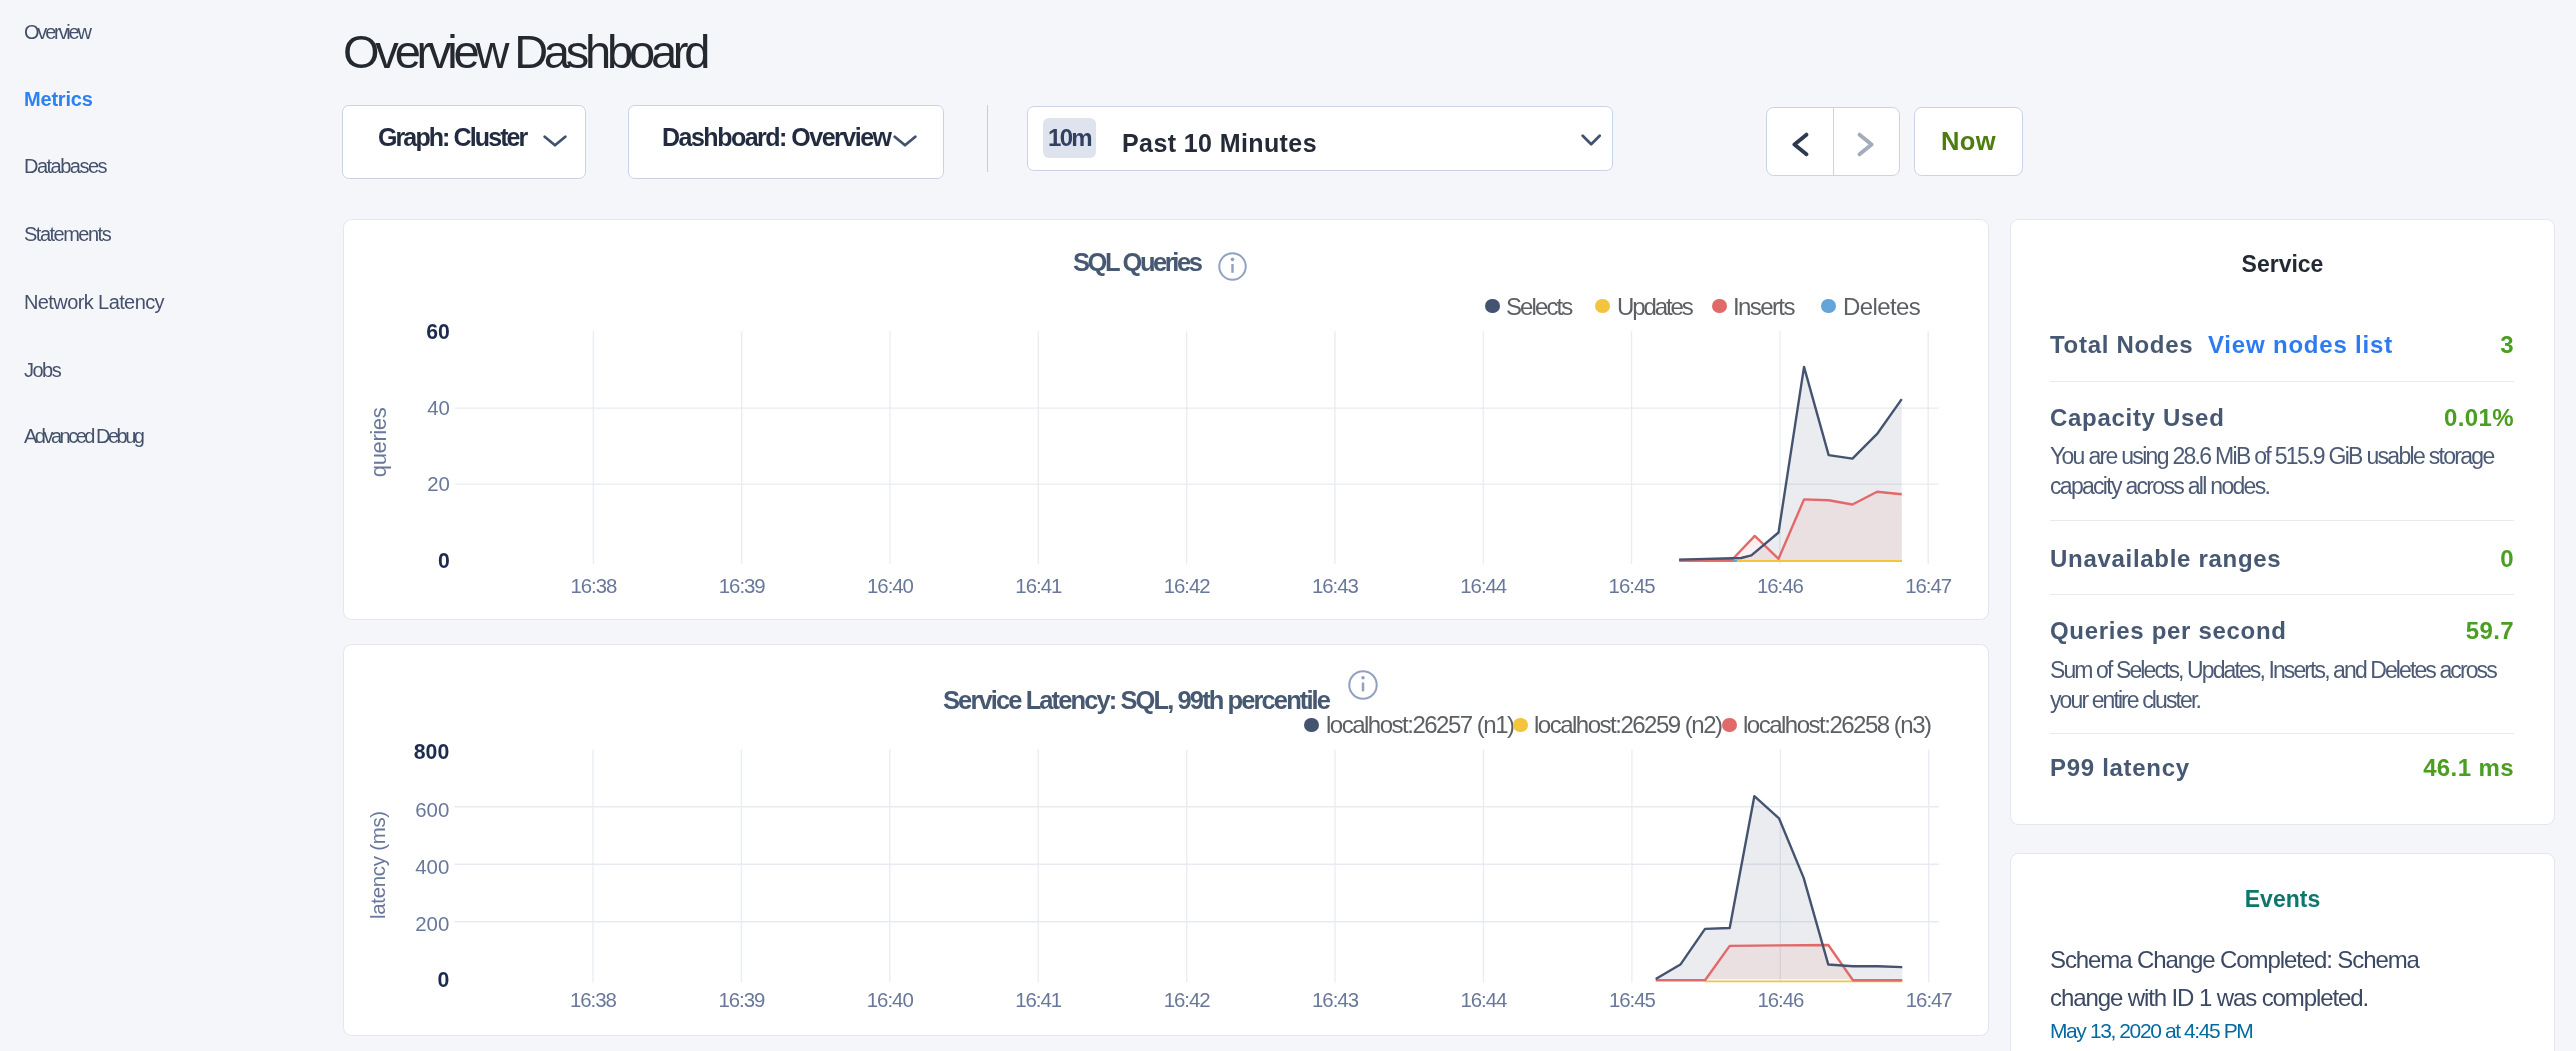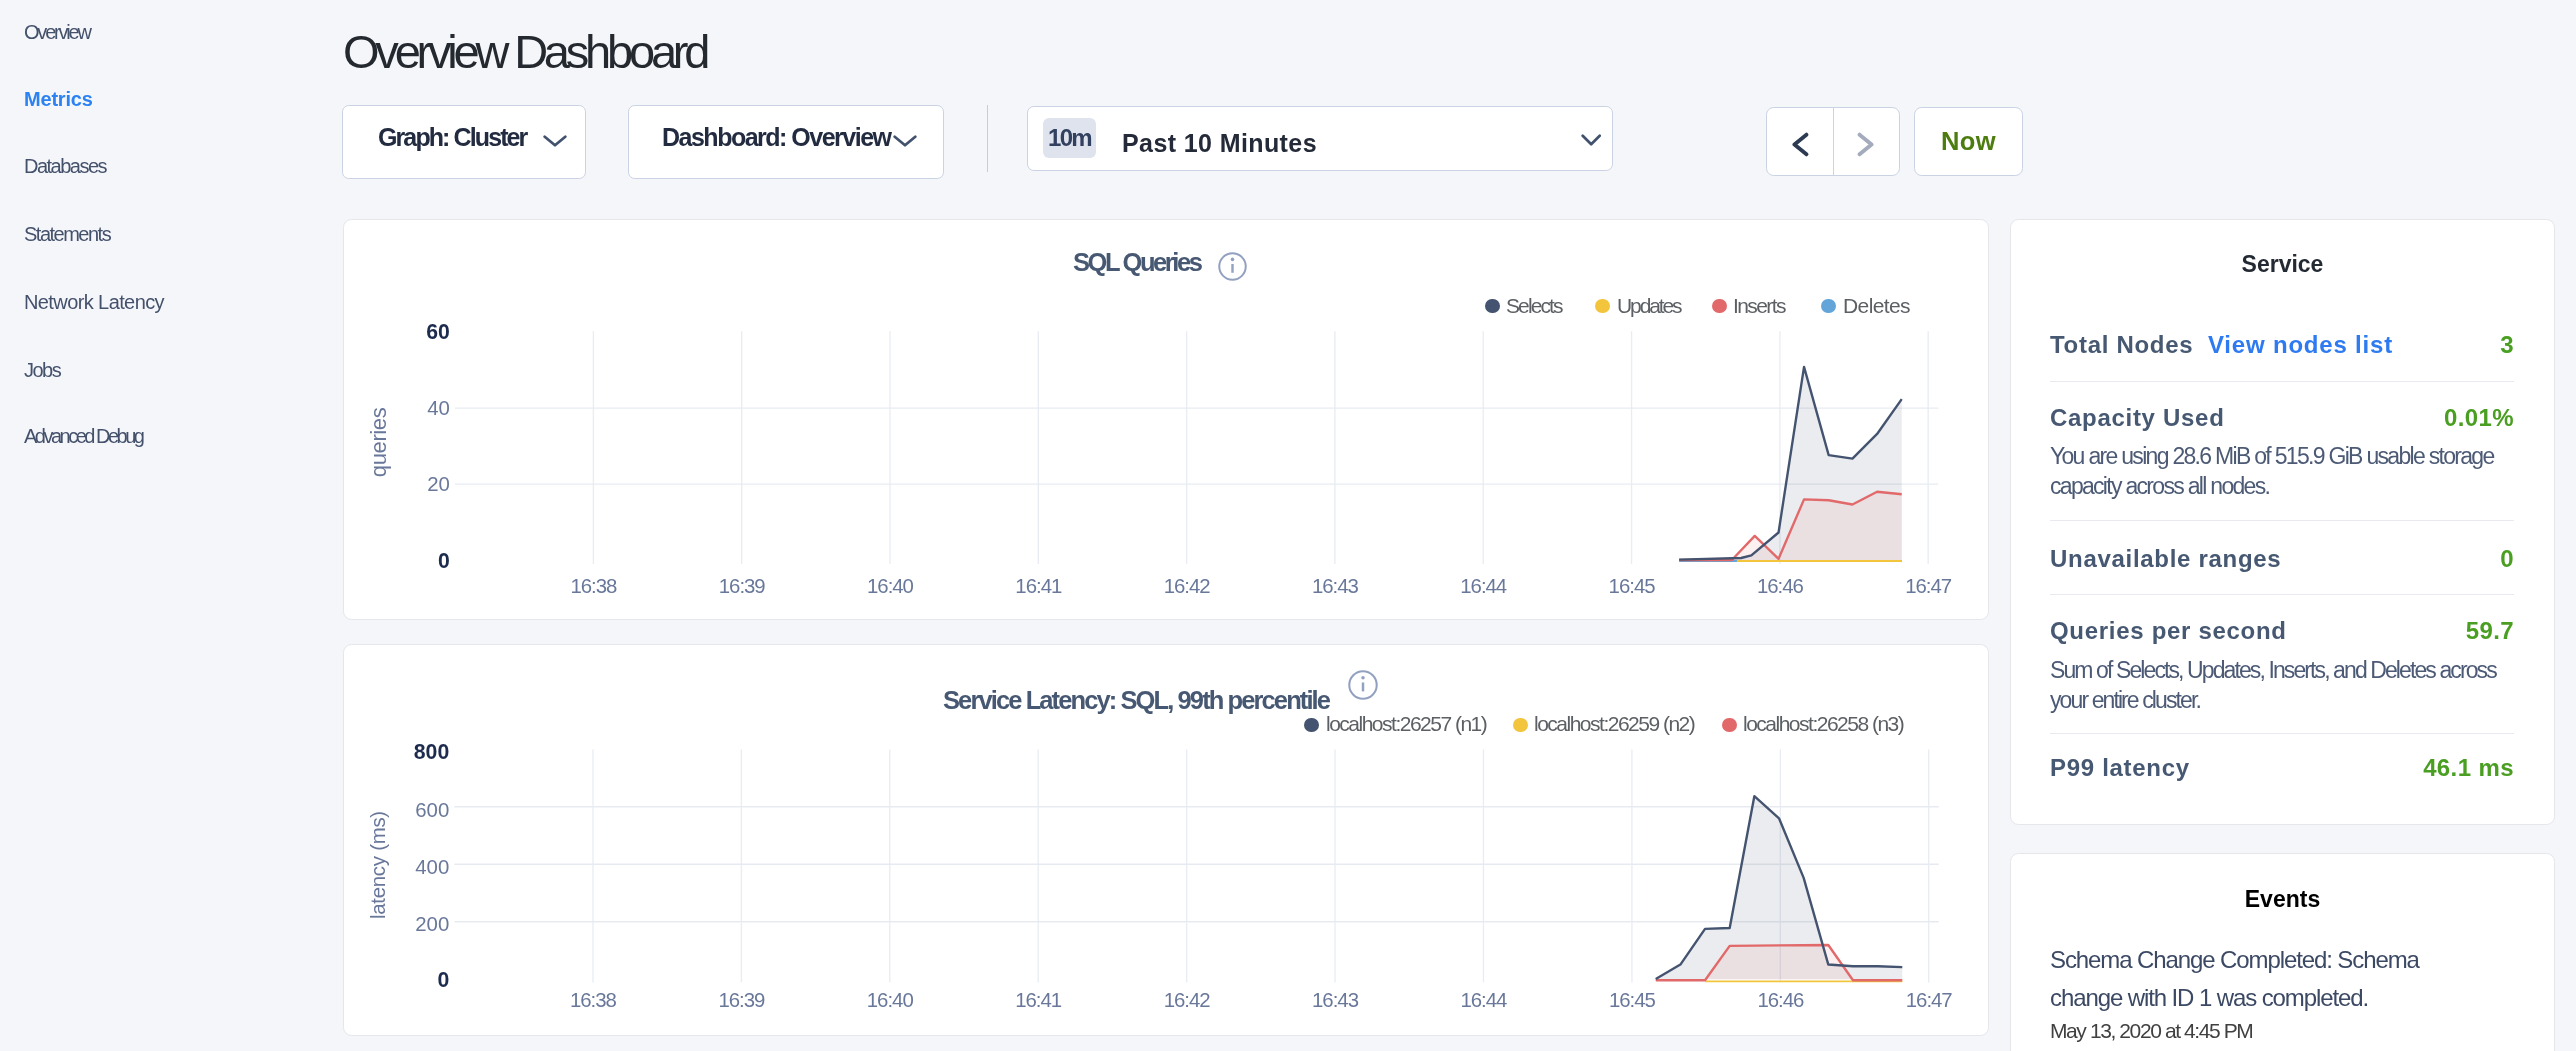--- a/index.html
+++ b/index.html
@@ -1,21 +1,21 @@
 <!DOCTYPE html>
 <html style="font-size:13.6px"><head><meta charset="utf-8"><style>
 * { margin:0; padding:0; box-sizing:border-box; }
 html,body { width:2576px; height:1051px; overflow:hidden; background:#f5f6fa;
   font-family:"Liberation Sans", sans-serif; }
 .abs { position:absolute; }
 .navitem { position:absolute; left:24px; font-size:20px; color:#44516b; line-height:1; }
 .card { position:absolute; background:#fff; border:1.3px solid #e4e6ec; border-radius:8.5px; }
 .ctrl { position:absolute; background:#fff; border:1.3px solid #c9d3e3; border-radius:6.8px; }
 .ldot { position:absolute; width:14.5px; height:14.5px; border-radius:50%; margin-top:-7.2px; }
-.ltext { position:absolute; font-size:21px; color:#5c6064; line-height:1; white-space:pre; }
+.ltext { position:absolute; font-size:24px; color:#5c6064; line-height:1; white-space:pre; }
 .srowtitle { position:absolute; left:2050px; font-size:24px; font-weight:bold; color:#475872; letter-spacing:0.7px; line-height:1; white-space:pre; }
 .sval { position:absolute; right:62px; font-size:24px; font-weight:bold; color:#4a9e22; letter-spacing:0.4px; line-height:1; text-align:right; }
 .sdesc { position:absolute; left:2050px; font-size:23px; color:#4c5a75; line-height:30px; letter-spacing:-1.7px; white-space:pre; }
 .sdiv { position:absolute; left:2050px; width:464px; height:1.3px; background:#e8eaef; }
 </style></head>
 <body>
 
 <div class="navitem" style="top:22px;letter-spacing:-2.2px">Overview</div>
 <div class="navitem" style="top:89px;color:#2d82f2;font-weight:bold;letter-spacing:-0.2px">Metrics</div>
 <div class="navitem" style="top:156px;letter-spacing:-1.5px">Databases</div>
@@ -180,17 +180,17 @@
 <div class="srowtitle" style="top:619px">Queries per second</div>
 <div class="sval" style="top:619px">59.7</div>
 <div class="sdesc" style="top:655px;letter-spacing:-1.9px">Sum of Selects, Updates, Inserts, and Deletes across
 your entire cluster.</div>
 <div class="sdiv" style="top:733px"></div>
 
 <div class="srowtitle" style="top:756px">P99 latency</div>
 <div class="sval" style="top:756px">46.1 ms</div>
 
 <div class="card" style="left:2010px;top:853px;width:545px;height:272px"></div>
-<div class="abs" style="left:2010px;top:888px;width:545px;text-align:center;font-size:23px;font-weight:bold;color:#000000;line-height:1">Events</div>
+<div class="abs" style="left:2010px;top:888px;width:545px;text-align:center;font-size:23px;font-weight:bold;color:#0f766e;line-height:1">Events</div>
 <div class="abs" style="left:2050px;top:941px;font-size:24px;color:#3c4964;line-height:38px;letter-spacing:-1.1px;white-space:pre">Schema Change Completed: Schema
 change with ID 1 was completed.</div>
-<div class="abs" style="left:2050px;top:1020px;font-size:21px;color:#404040;line-height:1;letter-spacing:-1.4px">May 13, 2020 at 4:45 PM</div>
+<div class="abs" style="left:2050px;top:1020px;font-size:21px;color:#0369a1;line-height:1;letter-spacing:-1.4px">May 13, 2020 at 4:45 PM</div>
 
 
 </body></html>

